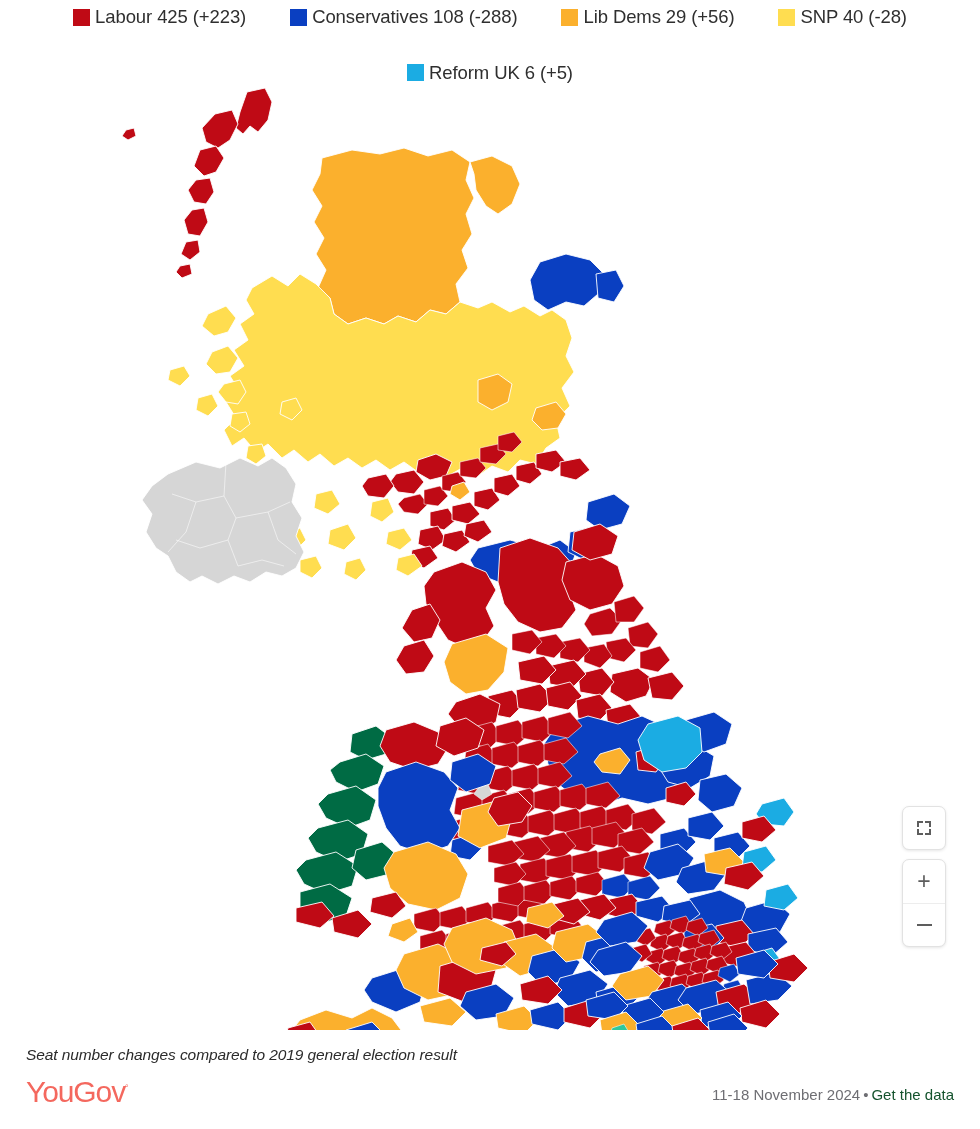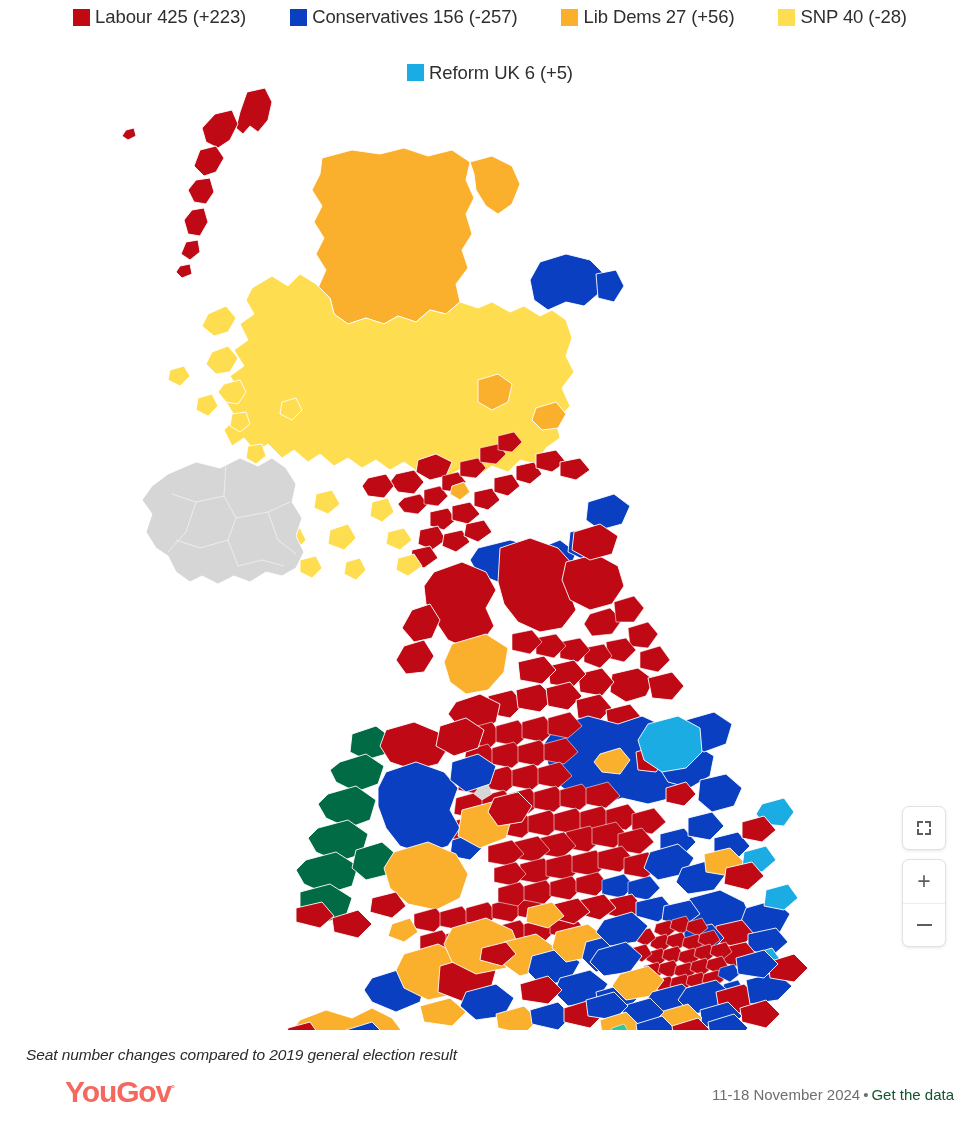--- a/index.html
+++ b/index.html
@@ -147,26 +147,25 @@
     letter-spacing: -0.1px;
   }
   #footer-bottom {
     display: flex;
     align-items: flex-end;
     justify-content: space-between;
     margin-top: 13px;
   }
   #yougov-logo {
     font-size: 30px;
-    font-weight: bold;
+    font-weight: normal;
     color: #f4685e;
     letter-spacing: -1.1px;
     line-height: 1;
     position: relative;
-    margin-left: 39px;
   }
   #yougov-logo .reg {
     font-size: 9px;
     vertical-align: super;
     letter-spacing: 0;
   }
   #footer-meta {
     font-size: 15px;
     color: #6e6e73;
     padding-bottom: 4px;
@@ -185,25 +184,25 @@
 <body>
 
 <div id="legend">
   <div class="legend-row">
     <span class="legend-item">
       <span class="legend-swatch" style="background:#bf0a15"></span>
       <span class="legend-label">Labour 425 (+223)</span>
     </span>
     <span class="legend-item">
       <span class="legend-swatch" style="background:#0a3fc1"></span>
-      <span class="legend-label">Conservatives 156 (-257)</span>
+      <span class="legend-label">Conservatives 108 (-288)</span>
     </span>
     <span class="legend-item">
       <span class="legend-swatch" style="background:#fbb02d"></span>
-      <span class="legend-label">Lib Dems 27 (+56)</span>
+      <span class="legend-label">Lib Dems 29 (+56)</span>
     </span>
     <span class="legend-item">
       <span class="legend-swatch" style="background:#ffdd50"></span>
       <span class="legend-label">SNP 40 (-28)</span>
     </span>
     <span class="legend-item">
       <span class="legend-swatch" style="background:#1bace3"></span>
       <span class="legend-label">Reform UK 6 (+5)</span>
     </span>
   </div>

